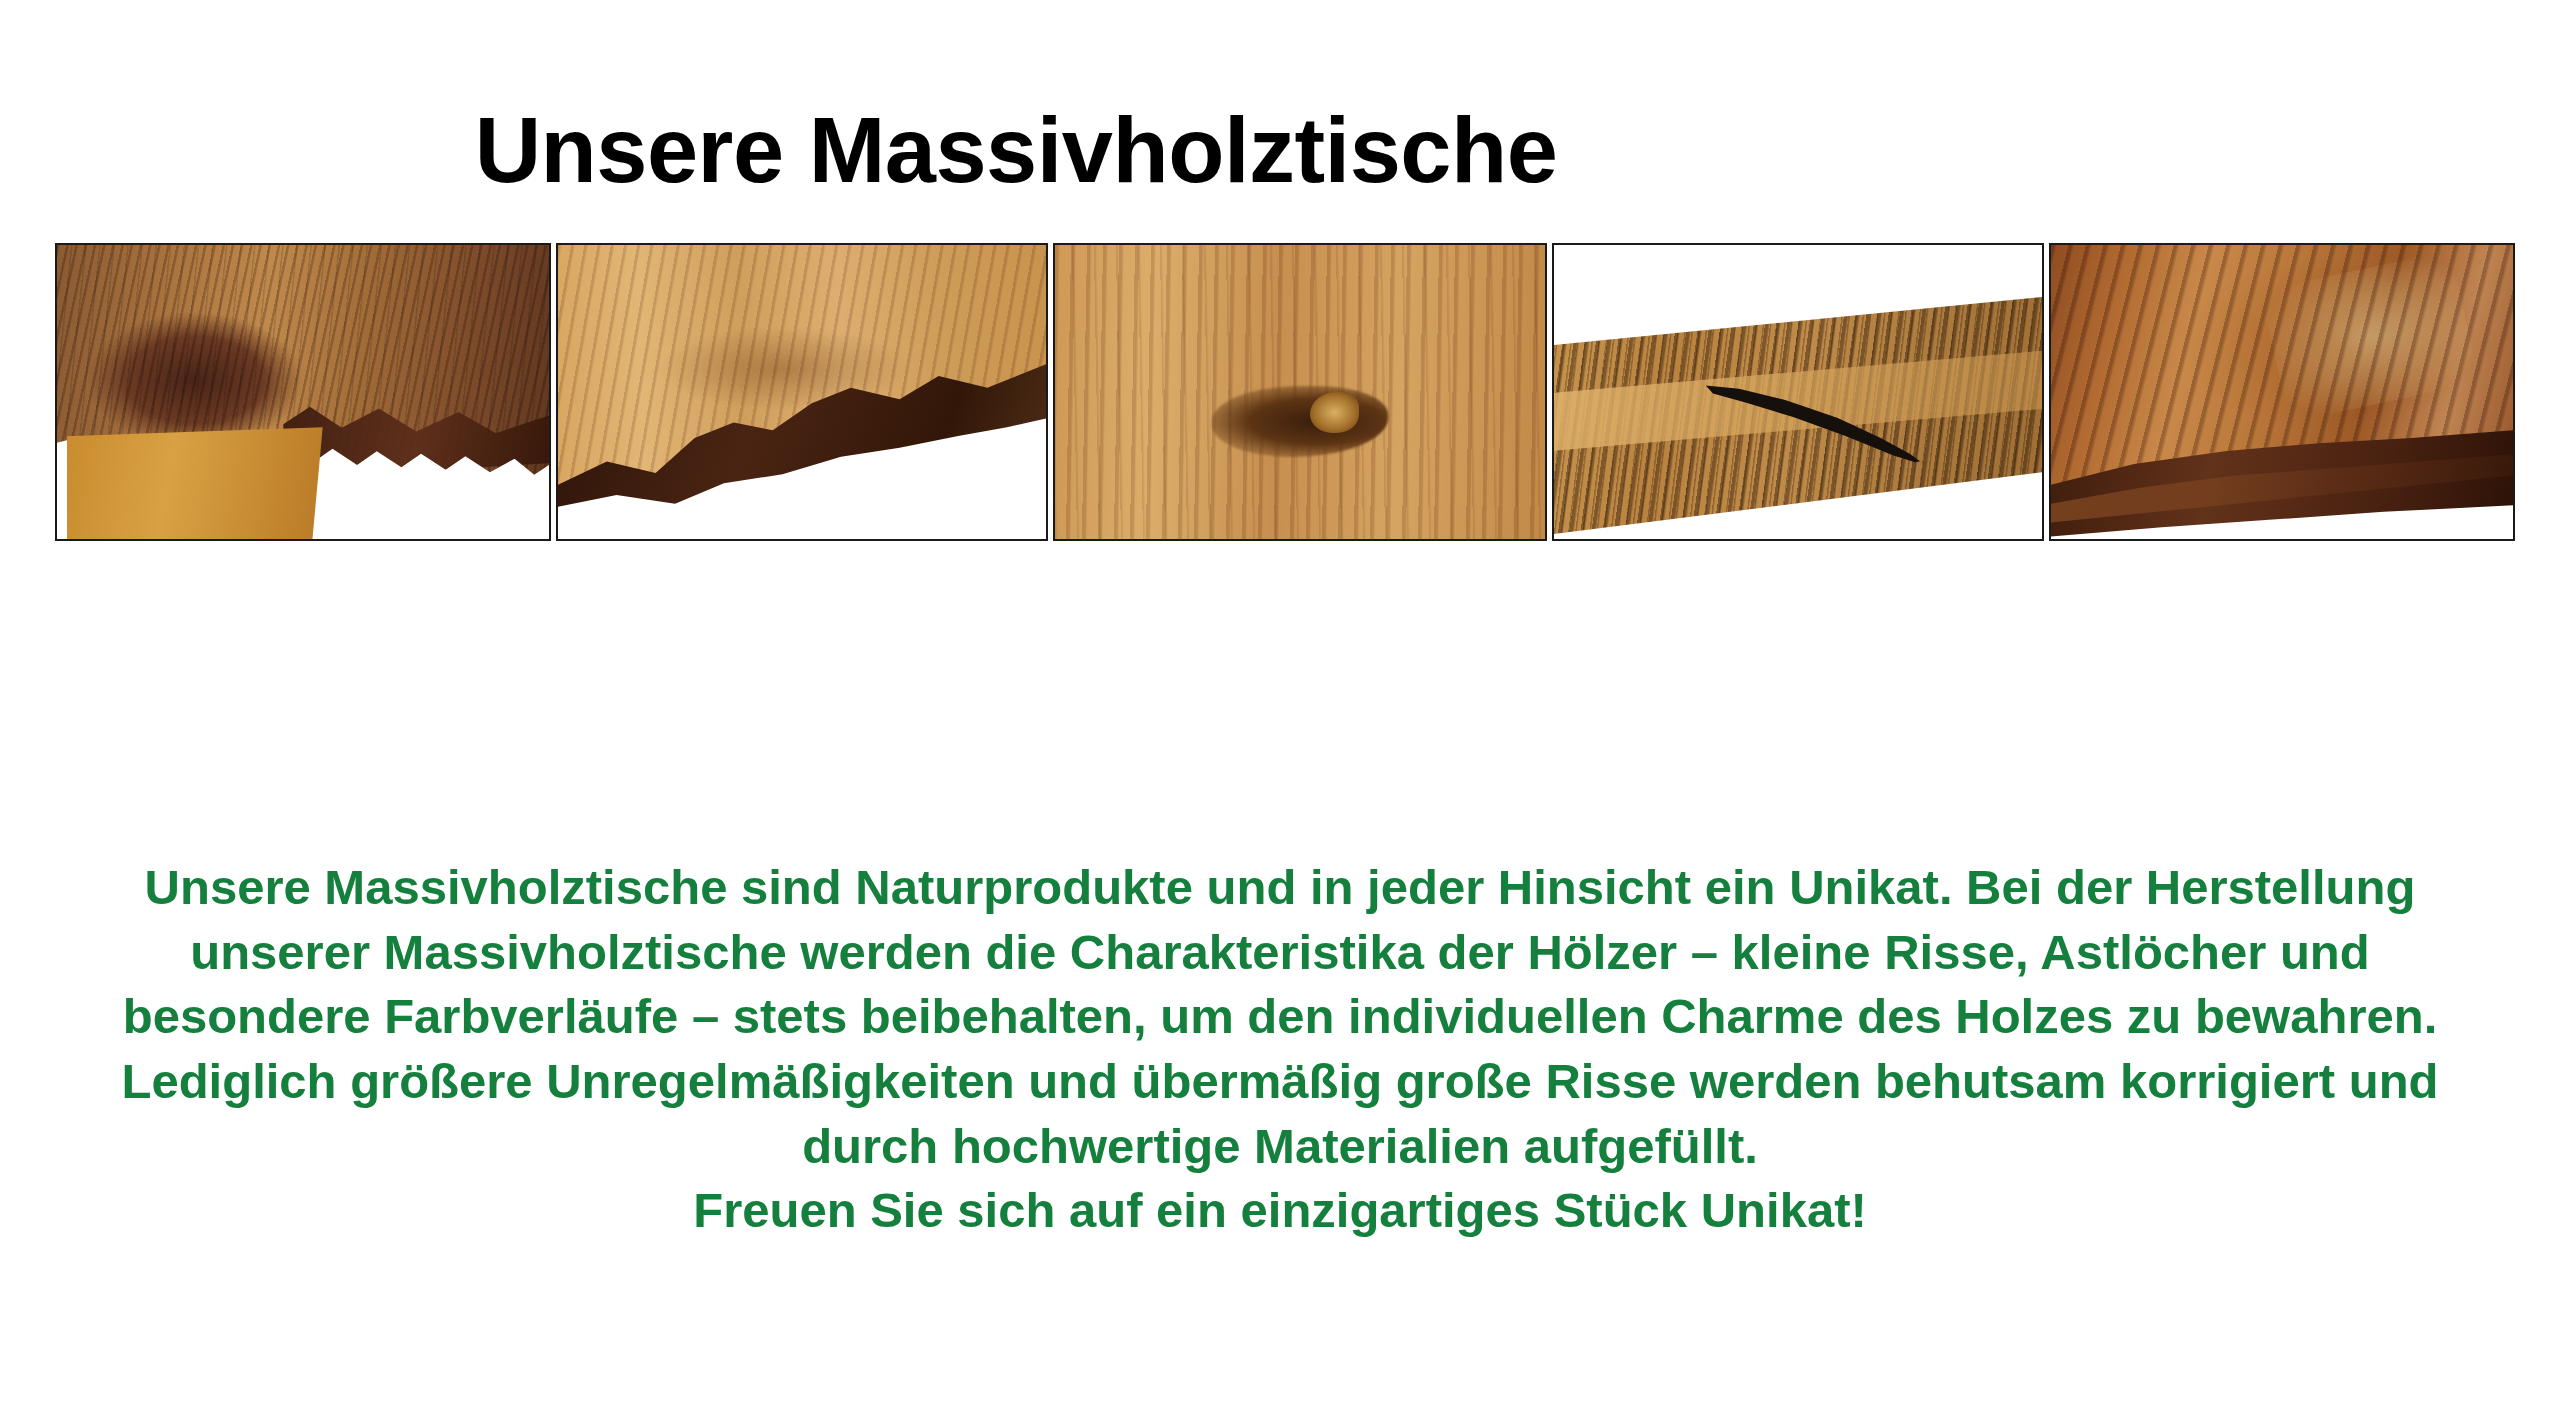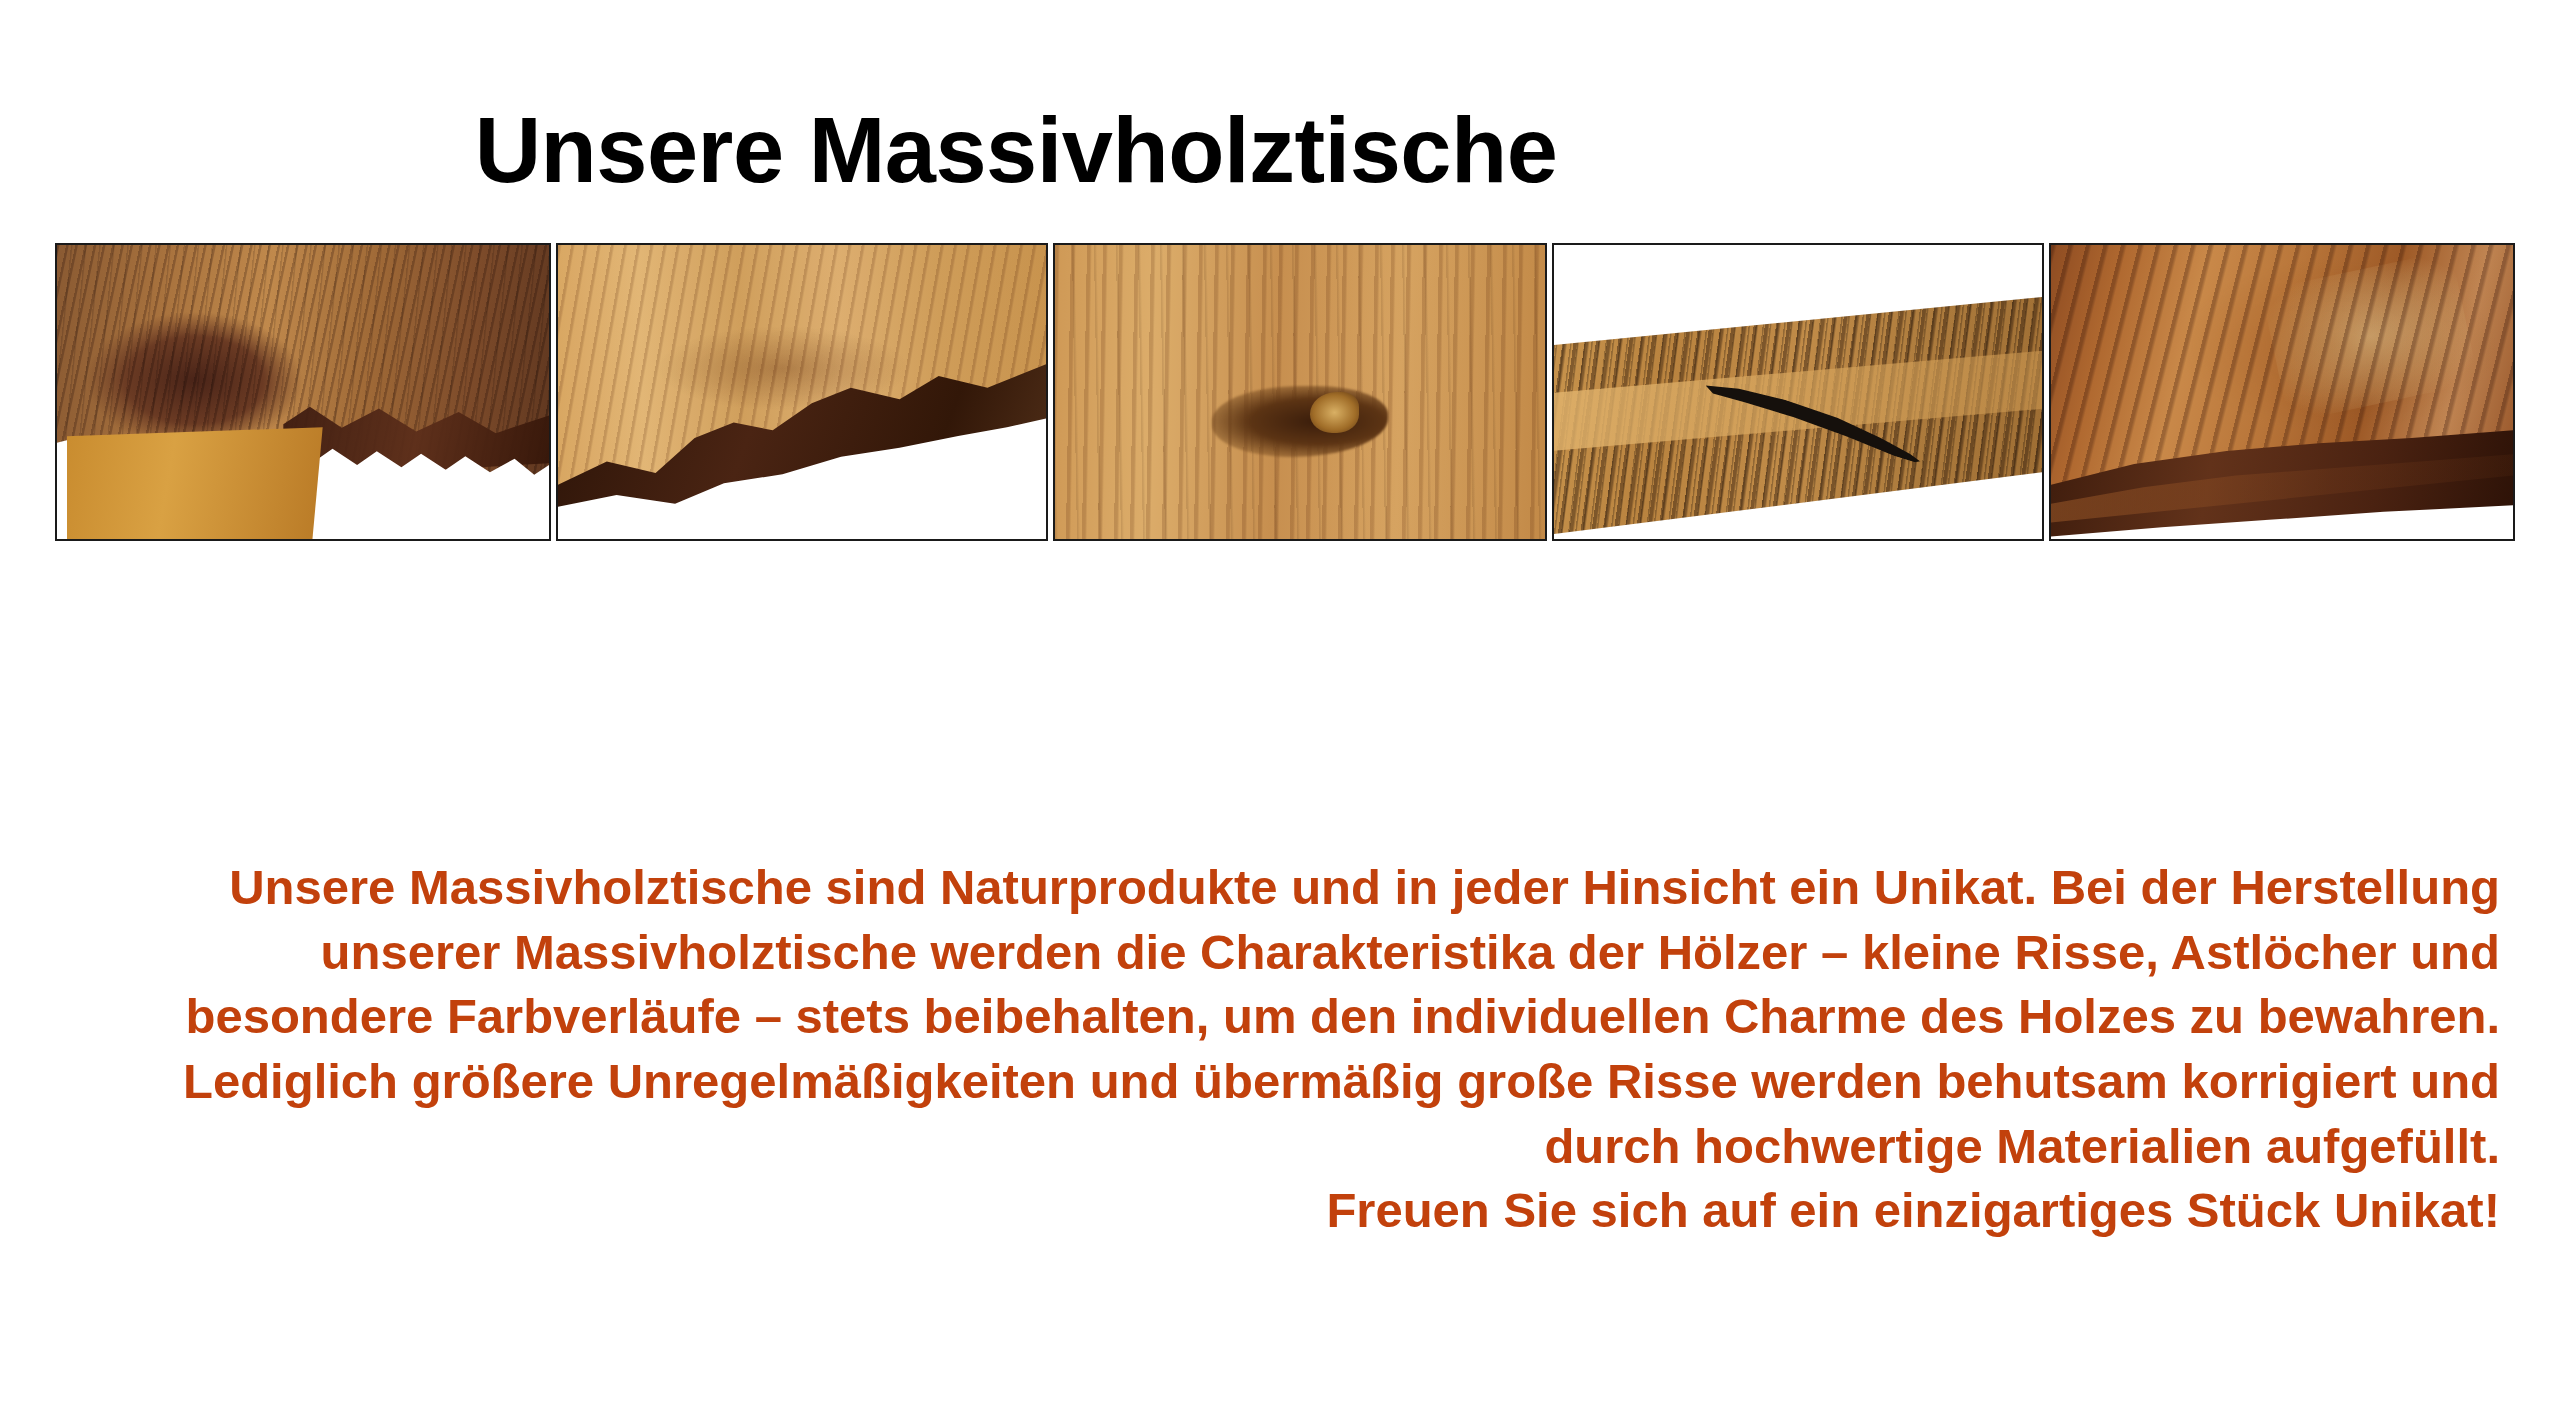--- a/index.html
+++ b/index.html
@@ -255,25 +255,25 @@
     background: #ffffff;
     clip-path: polygon(0% 96%, 24% 82%, 48% 70%, 72% 58%, 100% 48%, 100% 100%, 0% 100%);
   }
 
   
   .body-text {
     position: absolute;
     top: 855px;
     left: 60px;
     width: 2440px;
-    text-align: right;
+    text-align: center;
     font-size: 49px;
     font-weight: bold;
     line-height: 1.32;
-    color: #c2410c;
+    color: #15803d;
   }
   .body-text .para2 {
     display: block;
   }
 </style>
 </head>
 <body>
 
 <div class="page">
 

